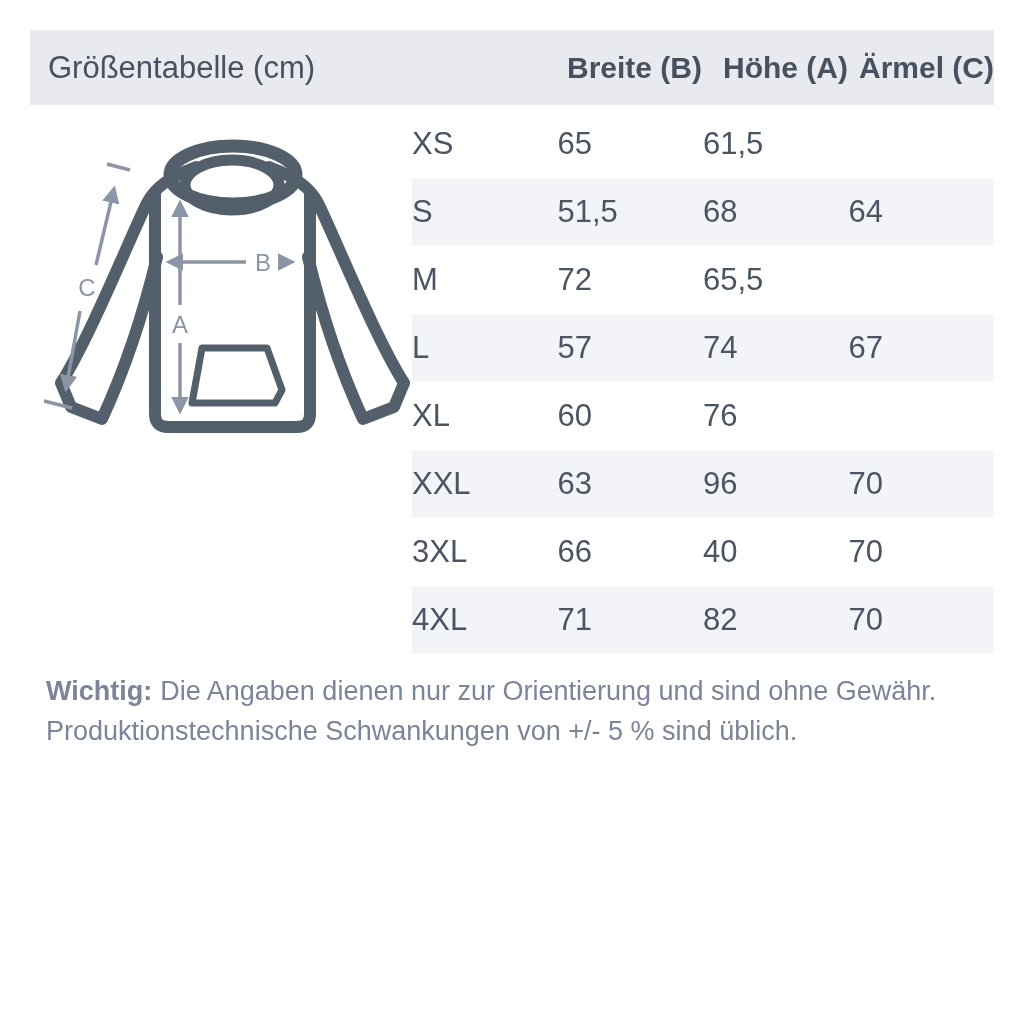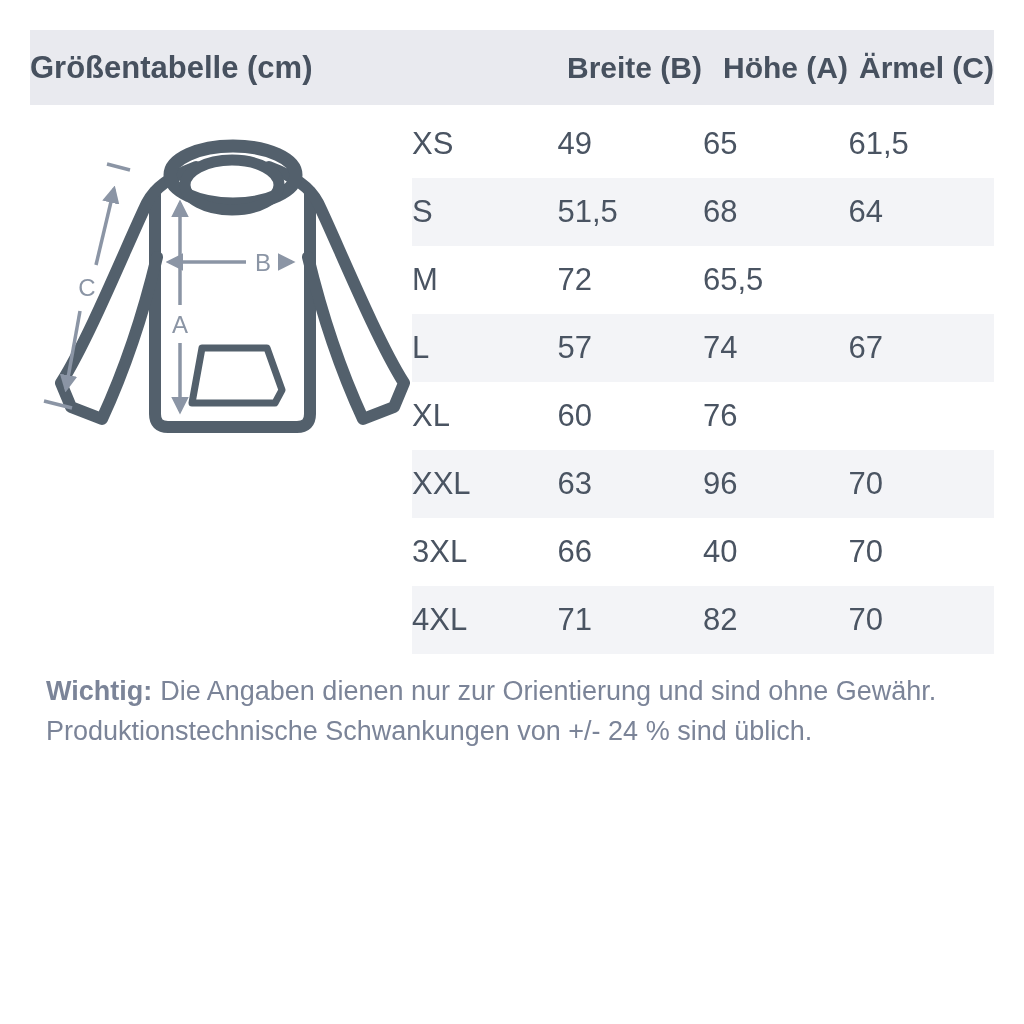--- a/index.html
+++ b/index.html
@@ -16,21 +16,21 @@
   .canvas{
     position:relative;width:1024px;height:1024px;background:#ffffff;
     font-family:"Liberation Sans",sans-serif;overflow:hidden;
   }
   .band{
     position:absolute;left:30px;top:30px;width:964px;height:75px;
     background:var(--band-bg);
     display:grid;grid-template-columns:1fr 146px 146px 146px;align-items:center;
   }
   .band-title{
-    font-size:31px;font-weight:bold;color:var(--heading-text);
+    padding-left:18px;font-size:31px;font-weight:normal;color:var(--heading-text);
     white-space:nowrap;
   }
   .band-col{
     text-align:right;font-size:30px;font-weight:bold;color:var(--heading-text);
     white-space:nowrap;
   }
   .rows{position:absolute;left:412px;top:110px;width:582px;}
   .row{
     display:grid;grid-template-columns:repeat(4,1fr);height:68px;
     align-items:center;text-align:left;
@@ -84,21 +84,20 @@
     <g fill="var(--arrow,#8b95a5)" font-family="Liberation Sans, sans-serif" font-size="24" text-anchor="middle">
       <text x="150" y="218">A</text>
       <text x="233" y="156">B</text>
       <text x="57" y="181">C</text>
     </g>
   </svg>
 
   <div class="rows">
     <div class="row">
       <span>XS</span>
-      <span>49</span>
       <span>65</span>
       <span>61,5</span>
     </div>
     <div class="row">
       <span>S</span>
       <span>51,5</span>
       <span>68</span>
       <span>64</span>
     </div>
     <div class="row">
@@ -132,16 +131,16 @@
     <div class="row">
       <span>4XL</span>
       <span>71</span>
       <span>82</span>
       <span>70</span>
     </div>
   </div>
 
   <div class="note">
     <span class="note-label">Wichtig:</span><span>Die Angaben dienen nur zur Orientierung und sind ohne Gewähr.</span>
-    <span class="note-line2">Produktionstechnische Schwankungen von +/- 24 % sind üblich.</span>
+    <span class="note-line2">Produktionstechnische Schwankungen von +/- 5 % sind üblich.</span>
   </div>
 
 </div>
 
 </body></html>

